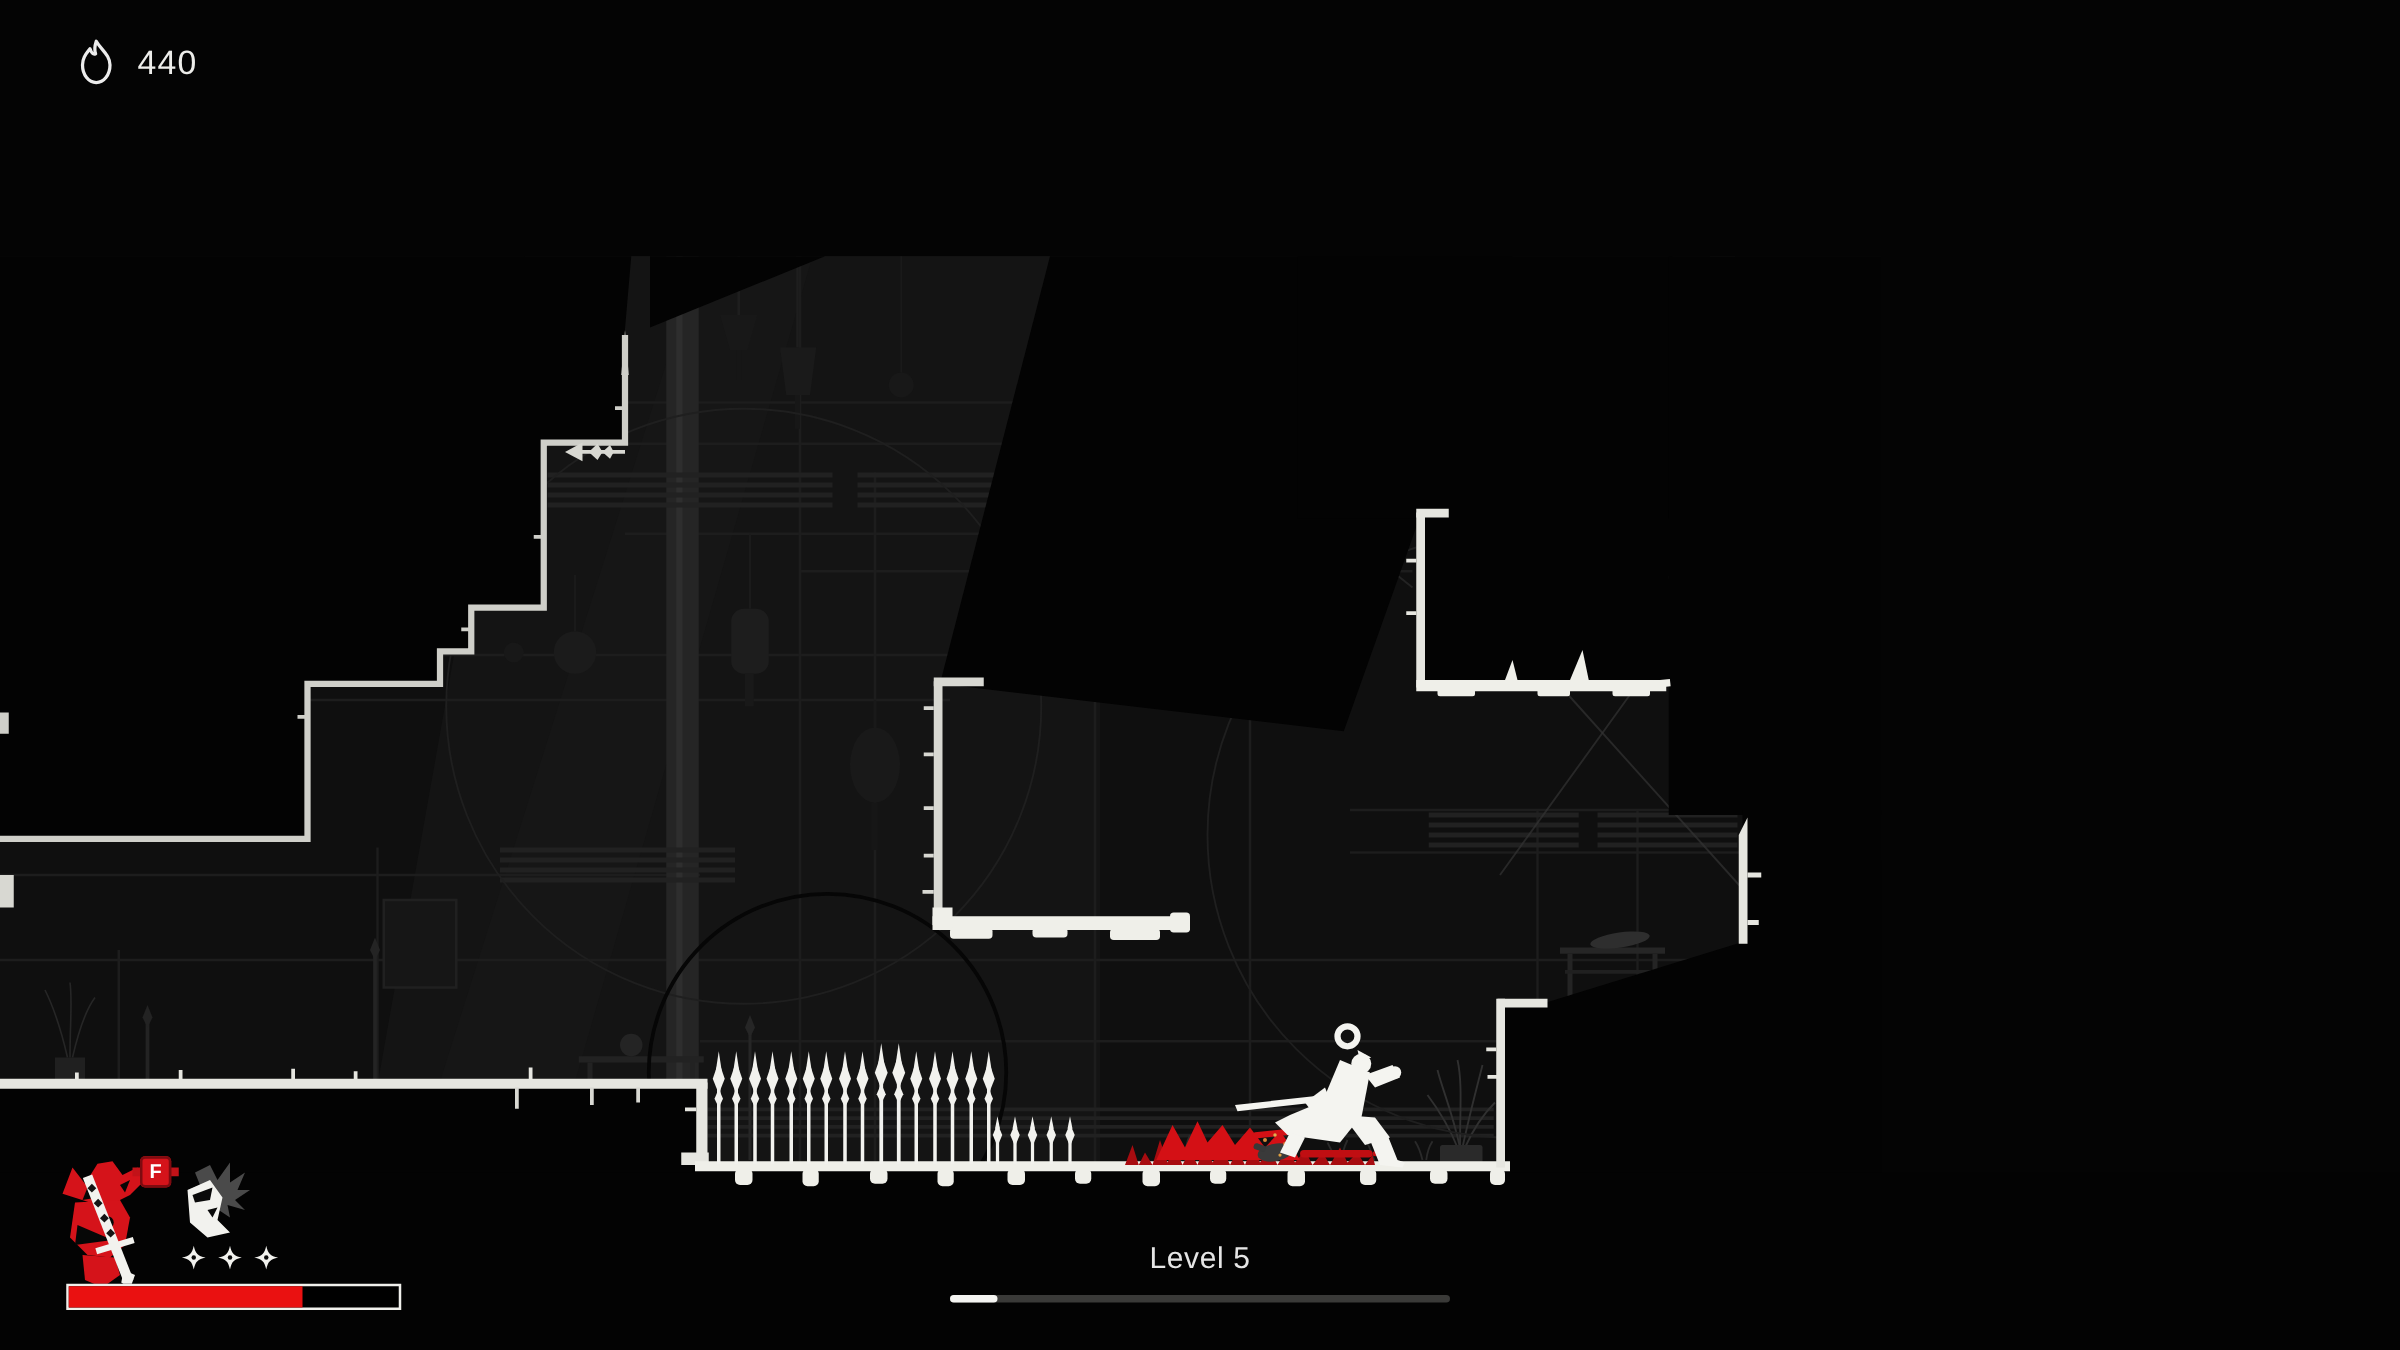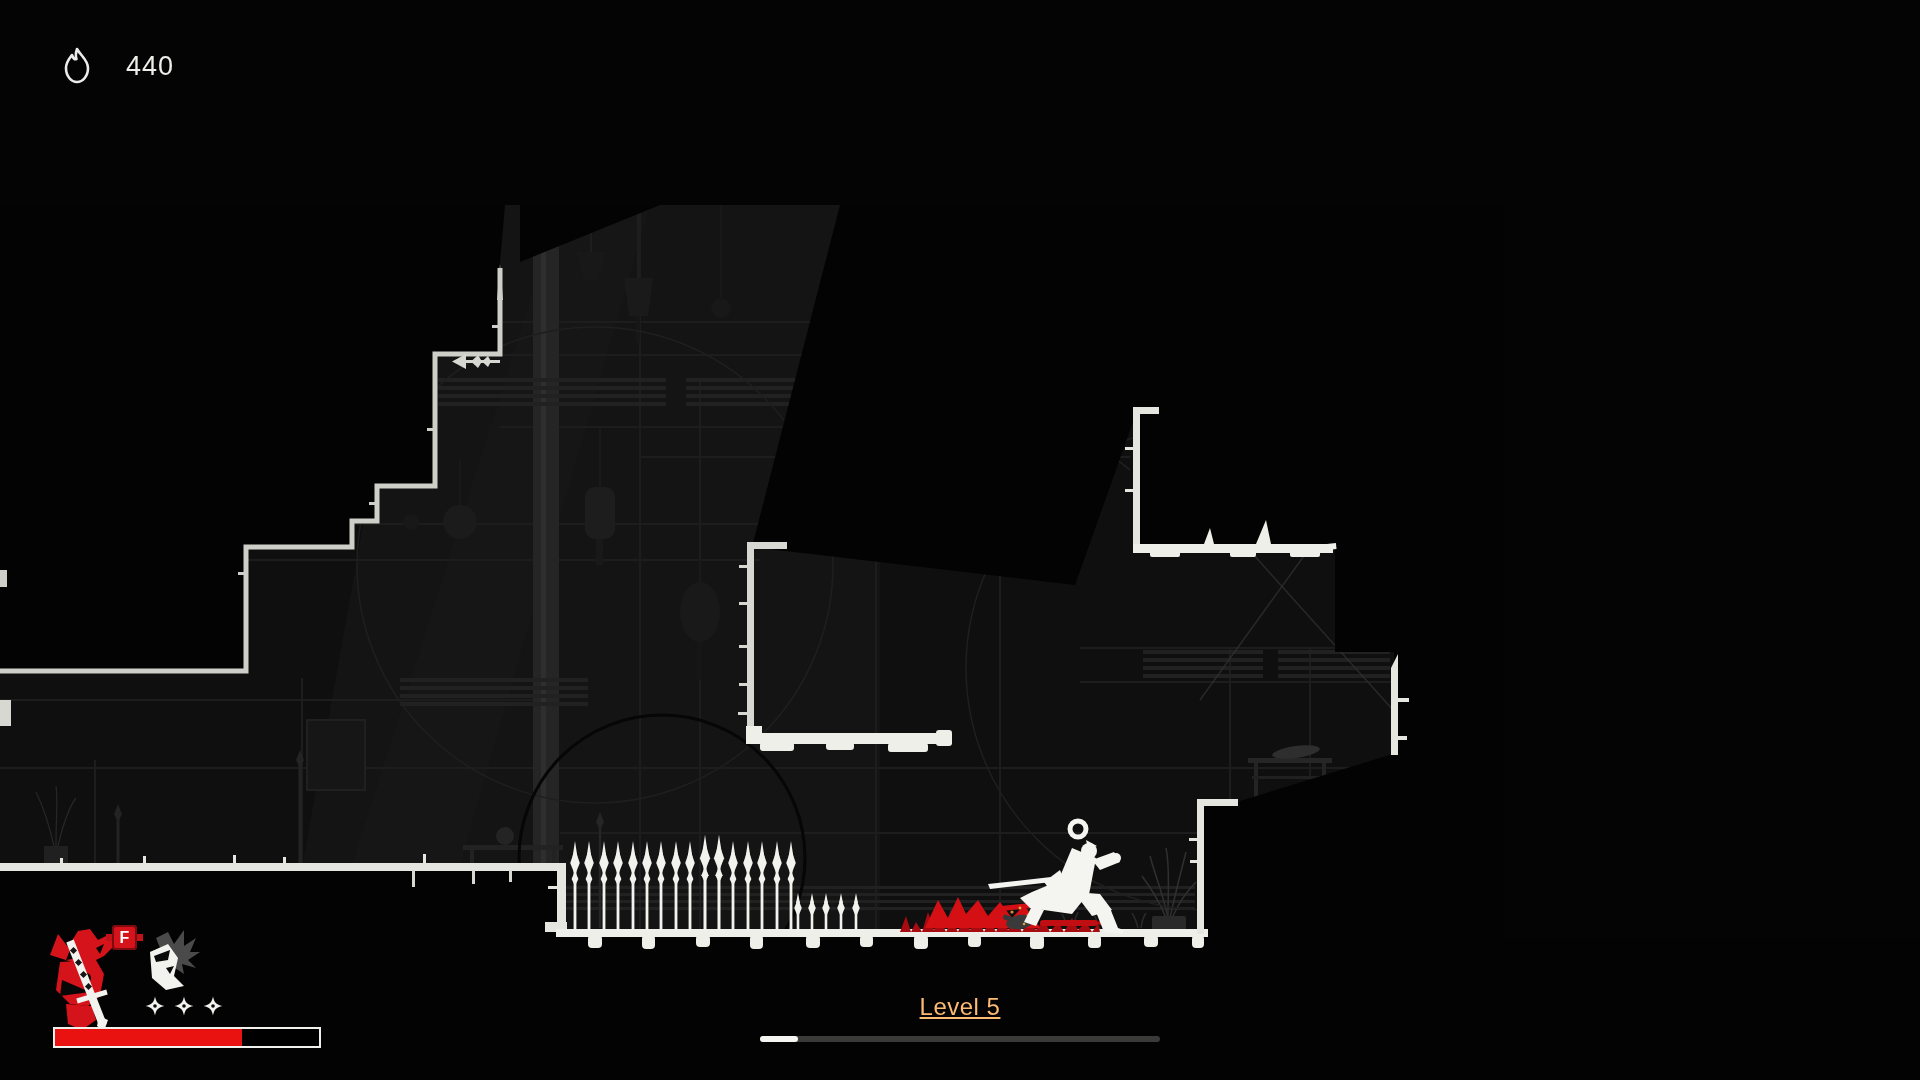--- a/index.html
+++ b/index.html
@@ -1,23 +1,23 @@
 <!DOCTYPE html>
 <html><head>
 <meta charset="utf-8">
 <style>
   html,body{margin:0;padding:0;background:#000;}
   #stage{position:relative;width:1920px;height:1080px;background:#040404;overflow:hidden;
          font-family:"Liberation Sans", sans-serif;}
   #scene-svg{position:absolute;left:0;top:0;}
   .hud-text{position:absolute;color:#ebebe8;user-select:none;}
-  #flame-counter{left:60px;top:30px;display:flex;align-items:center;gap:32px;margin-top:16px;}
+  #flame-counter{left:60px;top:30px;display:flex;align-items:center;gap:16px;}
   #flame-counter .value{font-size:27px;letter-spacing:1px;color:#ededea;}
   #level-label{position:absolute;left:960px;top:993px;transform:translateX(-50%);
-               font-size:24px;color:#fdba74;letter-spacing:.5px;text-decoration:underline;}
+               font-size:24px;color:#e5e5e5;letter-spacing:.5px;}
   #level-progress{position:absolute;left:760px;top:1036px;width:400px;height:6px;
                   background:#3a3a38;border-radius:3px;}
   #level-progress .fill{height:100%;background:#f5f5f2;border-radius:3px;}
   #health-bar{position:absolute;left:53px;top:1027px;width:264px;height:17px;
               border:2px solid #f0f0ec;background:#000;}
   #health-bar .fill{height:100%;background:#ea1111;}
   #rank-badge{position:absolute;left:112px;top:925px;width:25px;height:25px;background:#d5131a;
               border-radius:4px;color:#fff;font-weight:bold;font-size:16px;display:flex;
               align-items:center;justify-content:center;box-shadow:0 0 0 2px #7e0b10 inset;}
   #rank-badge:before{content:"";position:absolute;left:-6px;top:9px;width:6px;height:7px;background:#c21218;}

